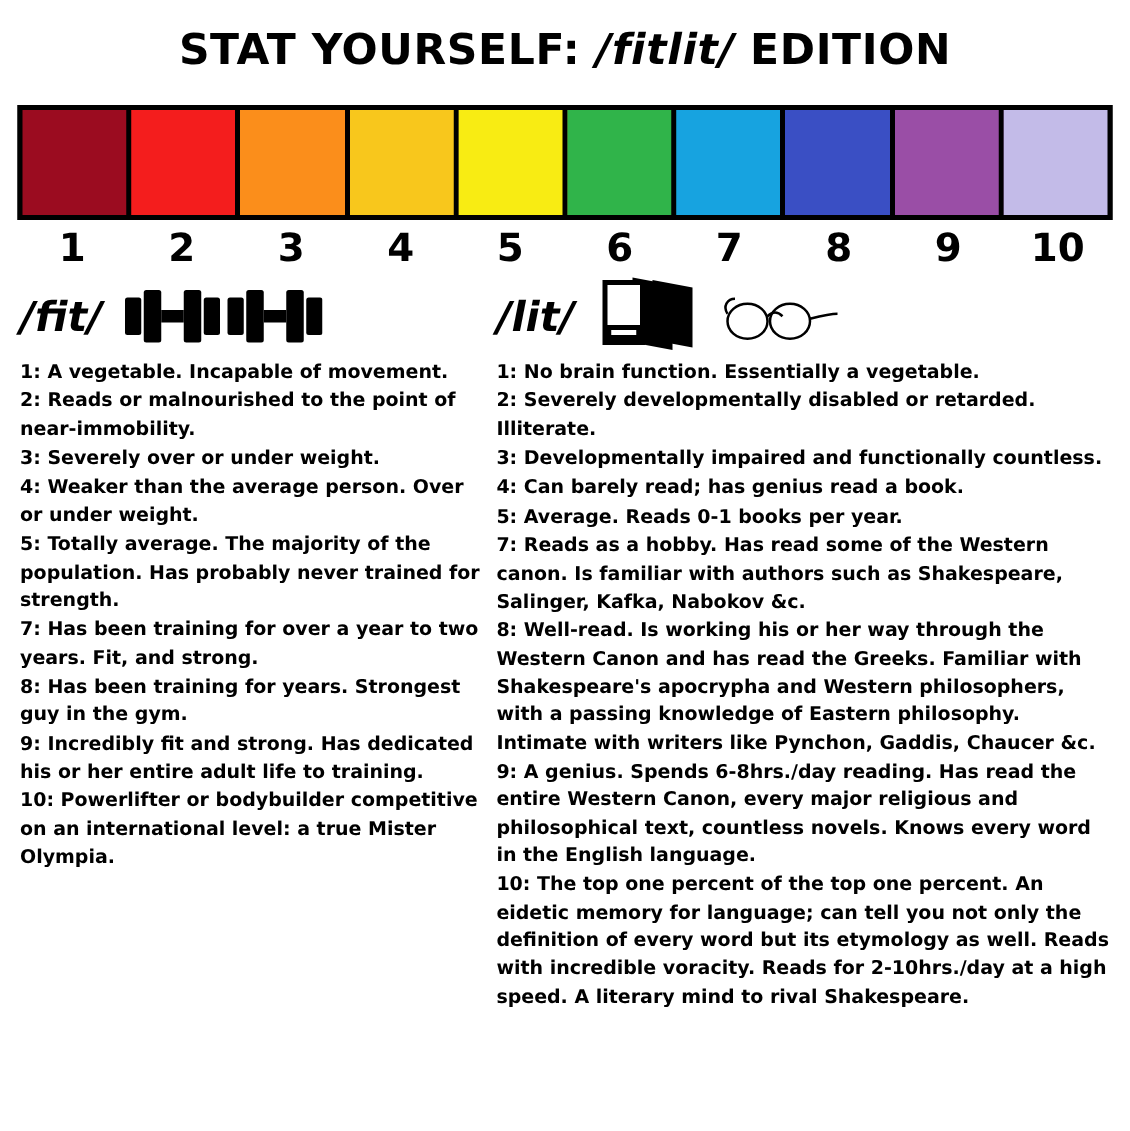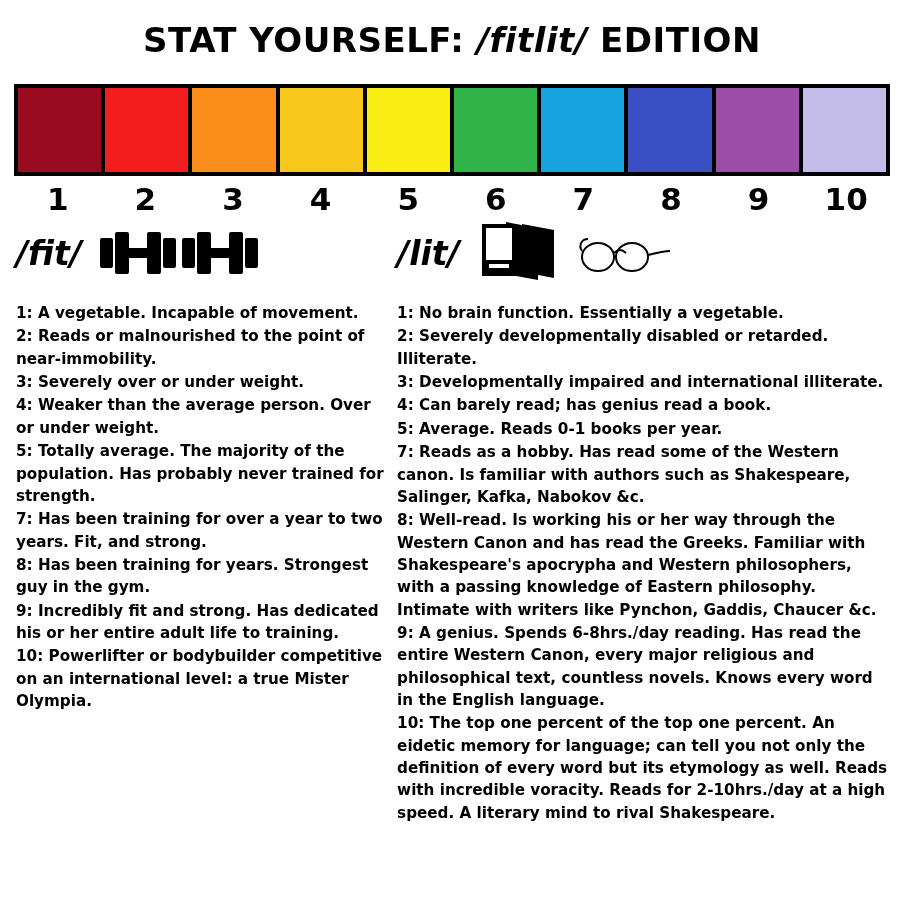--- a/index.html
+++ b/index.html
@@ -86,21 +86,21 @@
     font-size: 33px;
     font-weight: bold;
     font-style: italic;
   }
   .icon-box {
     display: flex;
     align-items: center;
     justify-content: center;
   }
   .entries {
-    margin-top: 16px;
+    margin-top: 0;
   }
   .entry {
     font-size: 15.2px;
     font-weight: bold;
     line-height: 1.47;
     margin: 0 0 1px 0;
   }
   .col-right .entry {
     font-size: 15.2px;
   }
@@ -202,21 +202,21 @@
               <path d="M38,22 C42,18 46,18 50,22"></path>
               <path d="M6,20 C2,14 6,8 12,8"></path>
               <path d="M72,24 C80,22 88,20 94,20"></path>
             </g>
           </svg>
         </div>
       </div>
       <div class="entries">
         <p class="entry">1: No brain function. Essentially a vegetable.</p>
         <p class="entry">2: Severely developmentally disabled or retarded. Illiterate.</p>
-        <p class="entry">3: Developmentally impaired and international illiterate.</p>
+        <p class="entry">3: Developmentally impaired and functionally countless.</p>
         <p class="entry">4: Can barely read; has genius read a book.</p>
         <p class="entry">5: Average. Reads 0-1 books per year.</p>
         <p class="entry">7: Reads as a hobby. Has read some of the Western canon. Is familiar with authors such as Shakespeare, Salinger, Kafka, Nabokov &amp;c.</p>
         <p class="entry">8: Well-read. Is working his or her way through the Western Canon and has read the Greeks. Familiar with Shakespeare's apocrypha and Western philosophers, with a passing knowledge of Eastern philosophy. Intimate with writers like Pynchon, Gaddis, Chaucer &amp;c.</p>
         <p class="entry">9: A genius. Spends 6-8hrs./day reading. Has read the entire Western Canon, every major religious and philosophical text, countless novels. Knows every word in the English language.</p>
         <p class="entry">10: The top one percent of the top one percent. An eidetic memory for language; can tell you not only the definition of every word but its etymology as well.  Reads with incredible voracity. Reads for 2-10hrs./day at a high speed. A literary mind to rival Shakespeare.</p>
       </div>
     </div>
 
   </div>

